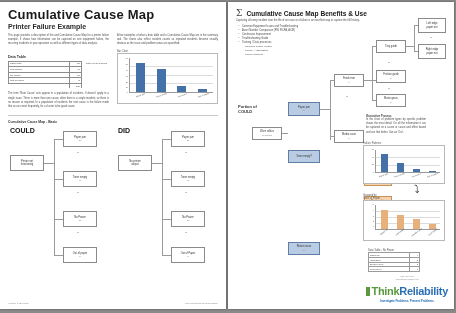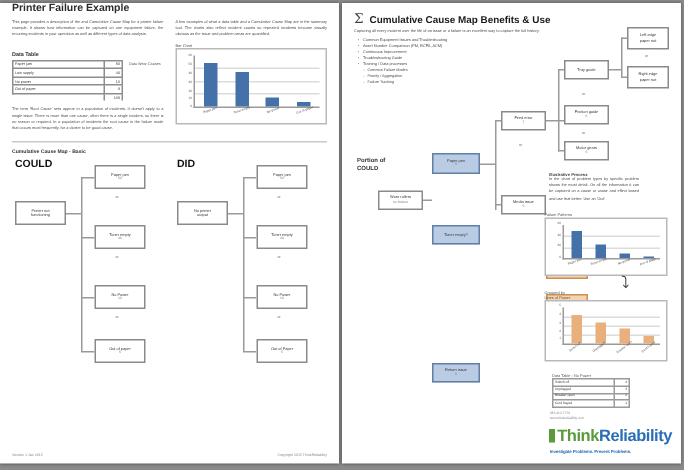--- a/index.html
+++ b/index.html
@@ -57,38 +57,39 @@
   .sigma{font-size:9px;color:#444;font-family:"DejaVu Serif",serif;}
   .r-title h2{font-size:6.6px;font-weight:bold;color:#1a1a1a;margin:0;}
   ul.bl{margin:2px 0 0 11px;padding:0;list-style:none;}
   ul.bl li{font-size:2.6px;color:#4a4a4a;line-height:1.55;position:relative;padding-left:3px;}
   ul.bl li:before{content:"\2022";position:absolute;left:-.5px;color:#7a7a7a;}
   ul.bl li.sub{padding-left:6px;font-size:2.5px;}
   ul.bl li.sub:before{content:"\2013";left:3px;}
   .portion-lbl{font-size:4px;font-weight:bold;color:#333;line-height:1.2;}
   .note-h{font-size:2.8px;font-weight:bold;color:#444;}
   .arrow-dn{position:absolute;color:#3a3a3a;font-size:11px;line-height:1;}
-  .logo{position:absolute;right:6px;bottom:6px;text-align:left;}
+  .logo{position:absolute;right:6px;bottom:6px;text-align:center;}
   .logo .site{font-size:2.2px;color:#8a8a8a;line-height:1.3;}
   .logo .word{font-size:11px;font-weight:bold;letter-spacing:-.3px;}
   .logo .think{color:#5a9a3c;}
   .logo .rel{color:#2a6fb5;}
   .logo .tag{font-size:3px;font-weight:bold;color:#5a9a3c;letter-spacing:-.1px;}
   .logo .tag span{color:#2a6fb5;}
   .logo .mark{display:inline-block;width:4px;height:9px;background:#5a9a3c;margin-right:1px;vertical-align:-1px;}
   table.dt2{border-collapse:collapse;width:52px;font-size:2.2px;}
   table.dt2 td{border:.4px solid #9a9a9a;padding:.4px 1px;color:#3a3a3a;height:3px;}
   table.dt2 td.num{text-align:right;width:7px;}
 </style>
 </head>
 <body>
 
 <div class="spread">
 
   <div class="page left">
+    <h1 class="doc-title">Cumulative Cause Map</h1>
     <h2 class="doc-sub">Printer Failure Example</h2>
 
     <div class="cols">
       <div class="col">
         <div class="para">This page provides a description of the and Cumulative Cause Map for a printer failure example. It shows how information can be captured on one equipment failure, the recurring incidents in your operation as well as different types of data analysis.</div>
       </div>
       <div class="col">
         <div class="para">A few examples of what a data table and a Cumulative Cause Map are in the summary tool. The charts also reflect incident counts so repeated incidents become visually obvious as the issue and problem areas are quantified.</div>
       </div>
     </div>

